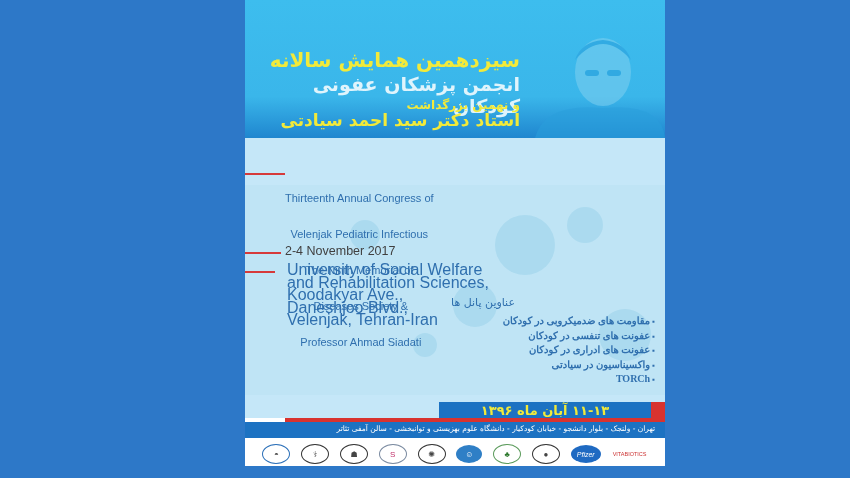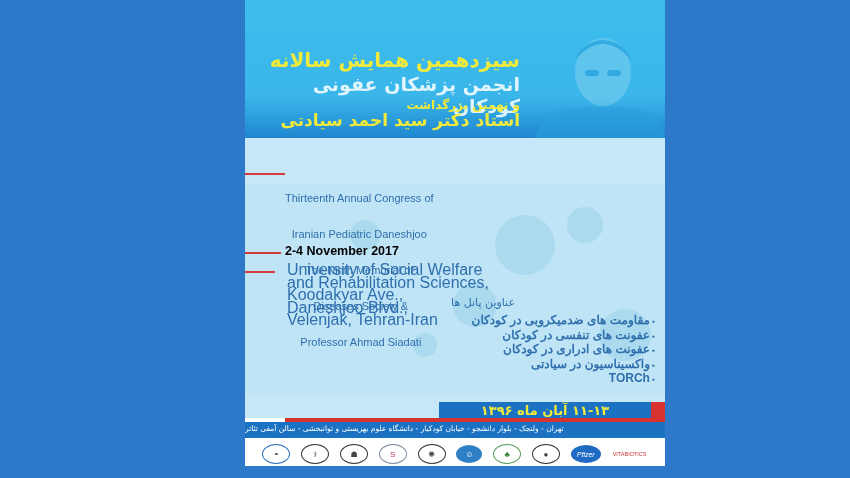--- a/index.html
+++ b/index.html
@@ -8,32 +8,32 @@
   .header{position:absolute;left:0;top:0;width:420px;height:138px;background:linear-gradient(180deg,#3dbdee 0%,#3ab6ea 70%,#1f86cf 100%);}
   .portrait{position:absolute;right:0;top:30px;width:140px;height:108px;opacity:.55;}
   .fa{position:absolute;direction:rtl;text-align:right;font-family:"DejaVu Sans",sans-serif;font-weight:bold;}
   .fa1{right:145px;top:48px;font-size:20px;color:#f2ea3a;}
   .fa2{right:145px;top:73px;font-size:19px;color:#dff4fc;}
   .fa3{right:145px;top:98px;font-size:12px;color:#f2ea3a;}
   .fa4{right:145px;top:110px;font-size:17px;color:#f2ea3a;}
   .bg-virus{position:absolute;left:0;top:185px;width:420px;height:210px;}
   .en{position:absolute;color:#2f6fae;font-size:11px;line-height:12px;white-space:pre;}
   .redline{position:absolute;height:1.5px;background:#d63a3a;}
-  .date-en{position:absolute;left:40px;top:244px;color:#000000;font-weight:bold;font-size:12.5px;}
+  .date-en{position:absolute;left:40px;top:244px;color:#404040;font-weight:normal;font-size:12.5px;}
   .venue{position:absolute;left:42px;top:264px;color:#2f6fae;font-size:16px;line-height:12.5px;}
   .panels-title{position:absolute;right:150px;top:296px;direction:rtl;font-family:"DejaVu Sans",sans-serif;font-size:11px;color:#2f6fae;font-weight:normal;}
-  .panels{position:absolute;right:10px;top:314px;direction:rtl;text-align:right;font-family:Liberation Sans, sans-serif;font-size:12px;line-height:13.5px;color:#2f6fae;font-weight:bold;margin:0;padding:0;list-style:none;}
+  .panels{position:absolute;right:10px;top:314px;direction:rtl;text-align:right;font-family:Liberation Serif, serif;font-size:10px;line-height:13.5px;color:#2f6fae;font-weight:bold;margin:0;padding:0;list-style:none;}
   .panels li::before{content:"▪ ";font-size:8px;}
   .date-band{position:absolute;left:194px;top:402px;width:212px;height:20px;background:#1c72c2;}
   .date-red{position:absolute;left:406px;top:402px;width:14px;height:20px;background:#d8332f;}
   .date-fa{position:absolute;left:194px;top:403px;width:212px;text-align:center;direction:rtl;font-family:"DejaVu Sans",sans-serif;font-weight:bold;font-size:13px;color:#f2ea3a;border-radius:6px;}
   .strip-white{position:absolute;left:0;top:418px;width:40px;height:4px;background:#ffffff;}
   .strip-red{position:absolute;left:40px;top:418px;width:380px;height:4px;background:#d8332f;}
   .addr-band{position:absolute;left:0;top:422px;width:420px;height:16px;background:#1c72c2;}
-  .addr{position:absolute;left:0;top:424px;width:410px;direction:rtl;text-align:left;font-family:"DejaVu Sans",sans-serif;font-size:7.5px;color:#ffffff;}
+  .addr{position:absolute;left:0;top:424px;width:410px;direction:rtl;text-align:right;font-family:"DejaVu Sans",sans-serif;font-size:7.5px;color:#ffffff;}
   .logos{position:absolute;left:0;top:438px;width:420px;height:32px;background:#ffffff;display:flex;align-items:center;justify-content:space-around;padding:0 12px;box-sizing:border-box;}
   .logo{width:26px;height:18px;border:1px solid #7a8aa0;border-radius:50%;display:flex;align-items:center;justify-content:center;font-size:8px;color:#444;}
   .logo.dark{border-color:#333;}
   .logo.pfizer{width:30px;background:#1f6ac2;color:#fff;border:none;font-style:italic;font-size:7px;}
   .logo.vita{border:none;width:36px;font-size:5.5px;color:#c33;border-radius:0;}
   .bottom-red{position:absolute;left:0;top:470px;width:40px;height:8px;background:#d8332f;}
   .bottom-blue{position:absolute;left:40px;top:470px;width:380px;height:8px;background:#1c72c2;}
 </style>
 </head>
 <body>
@@ -61,21 +61,21 @@
       <circle cx="230" cy="120" r="22"></circle>
         <circle cx="380" cy="150" r="26"></circle>
       <circle cx="120" cy="50" r="15"></circle>
         <circle cx="180" cy="160" r="12"></circle>
     </g>
   </svg>
 
   <div class="redline" style="left:0;top:173px;width:40px;"></div>
   <div class="en" style="left:40px;top:168px;text-align:center;">
     <div>Thirteenth Annual Congress of</div>
-    <div>Iranian Pediatric Daneshjoo</div>
+    <div>Velenjak Pediatric Infectious</div>
     <div>The Ninth Memorial of</div>
     <div> Diseases Society &amp;</div>
     <div> Professor Ahmad Siadati</div>
   </div>
 
   <div class="redline" style="left:0;top:252px;width:36px;"></div>
   <div class="date-en">2-4 November 2017</div>
 
   <div class="redline" style="left:0;top:271px;width:30px;"></div>
   <div class="venue">

